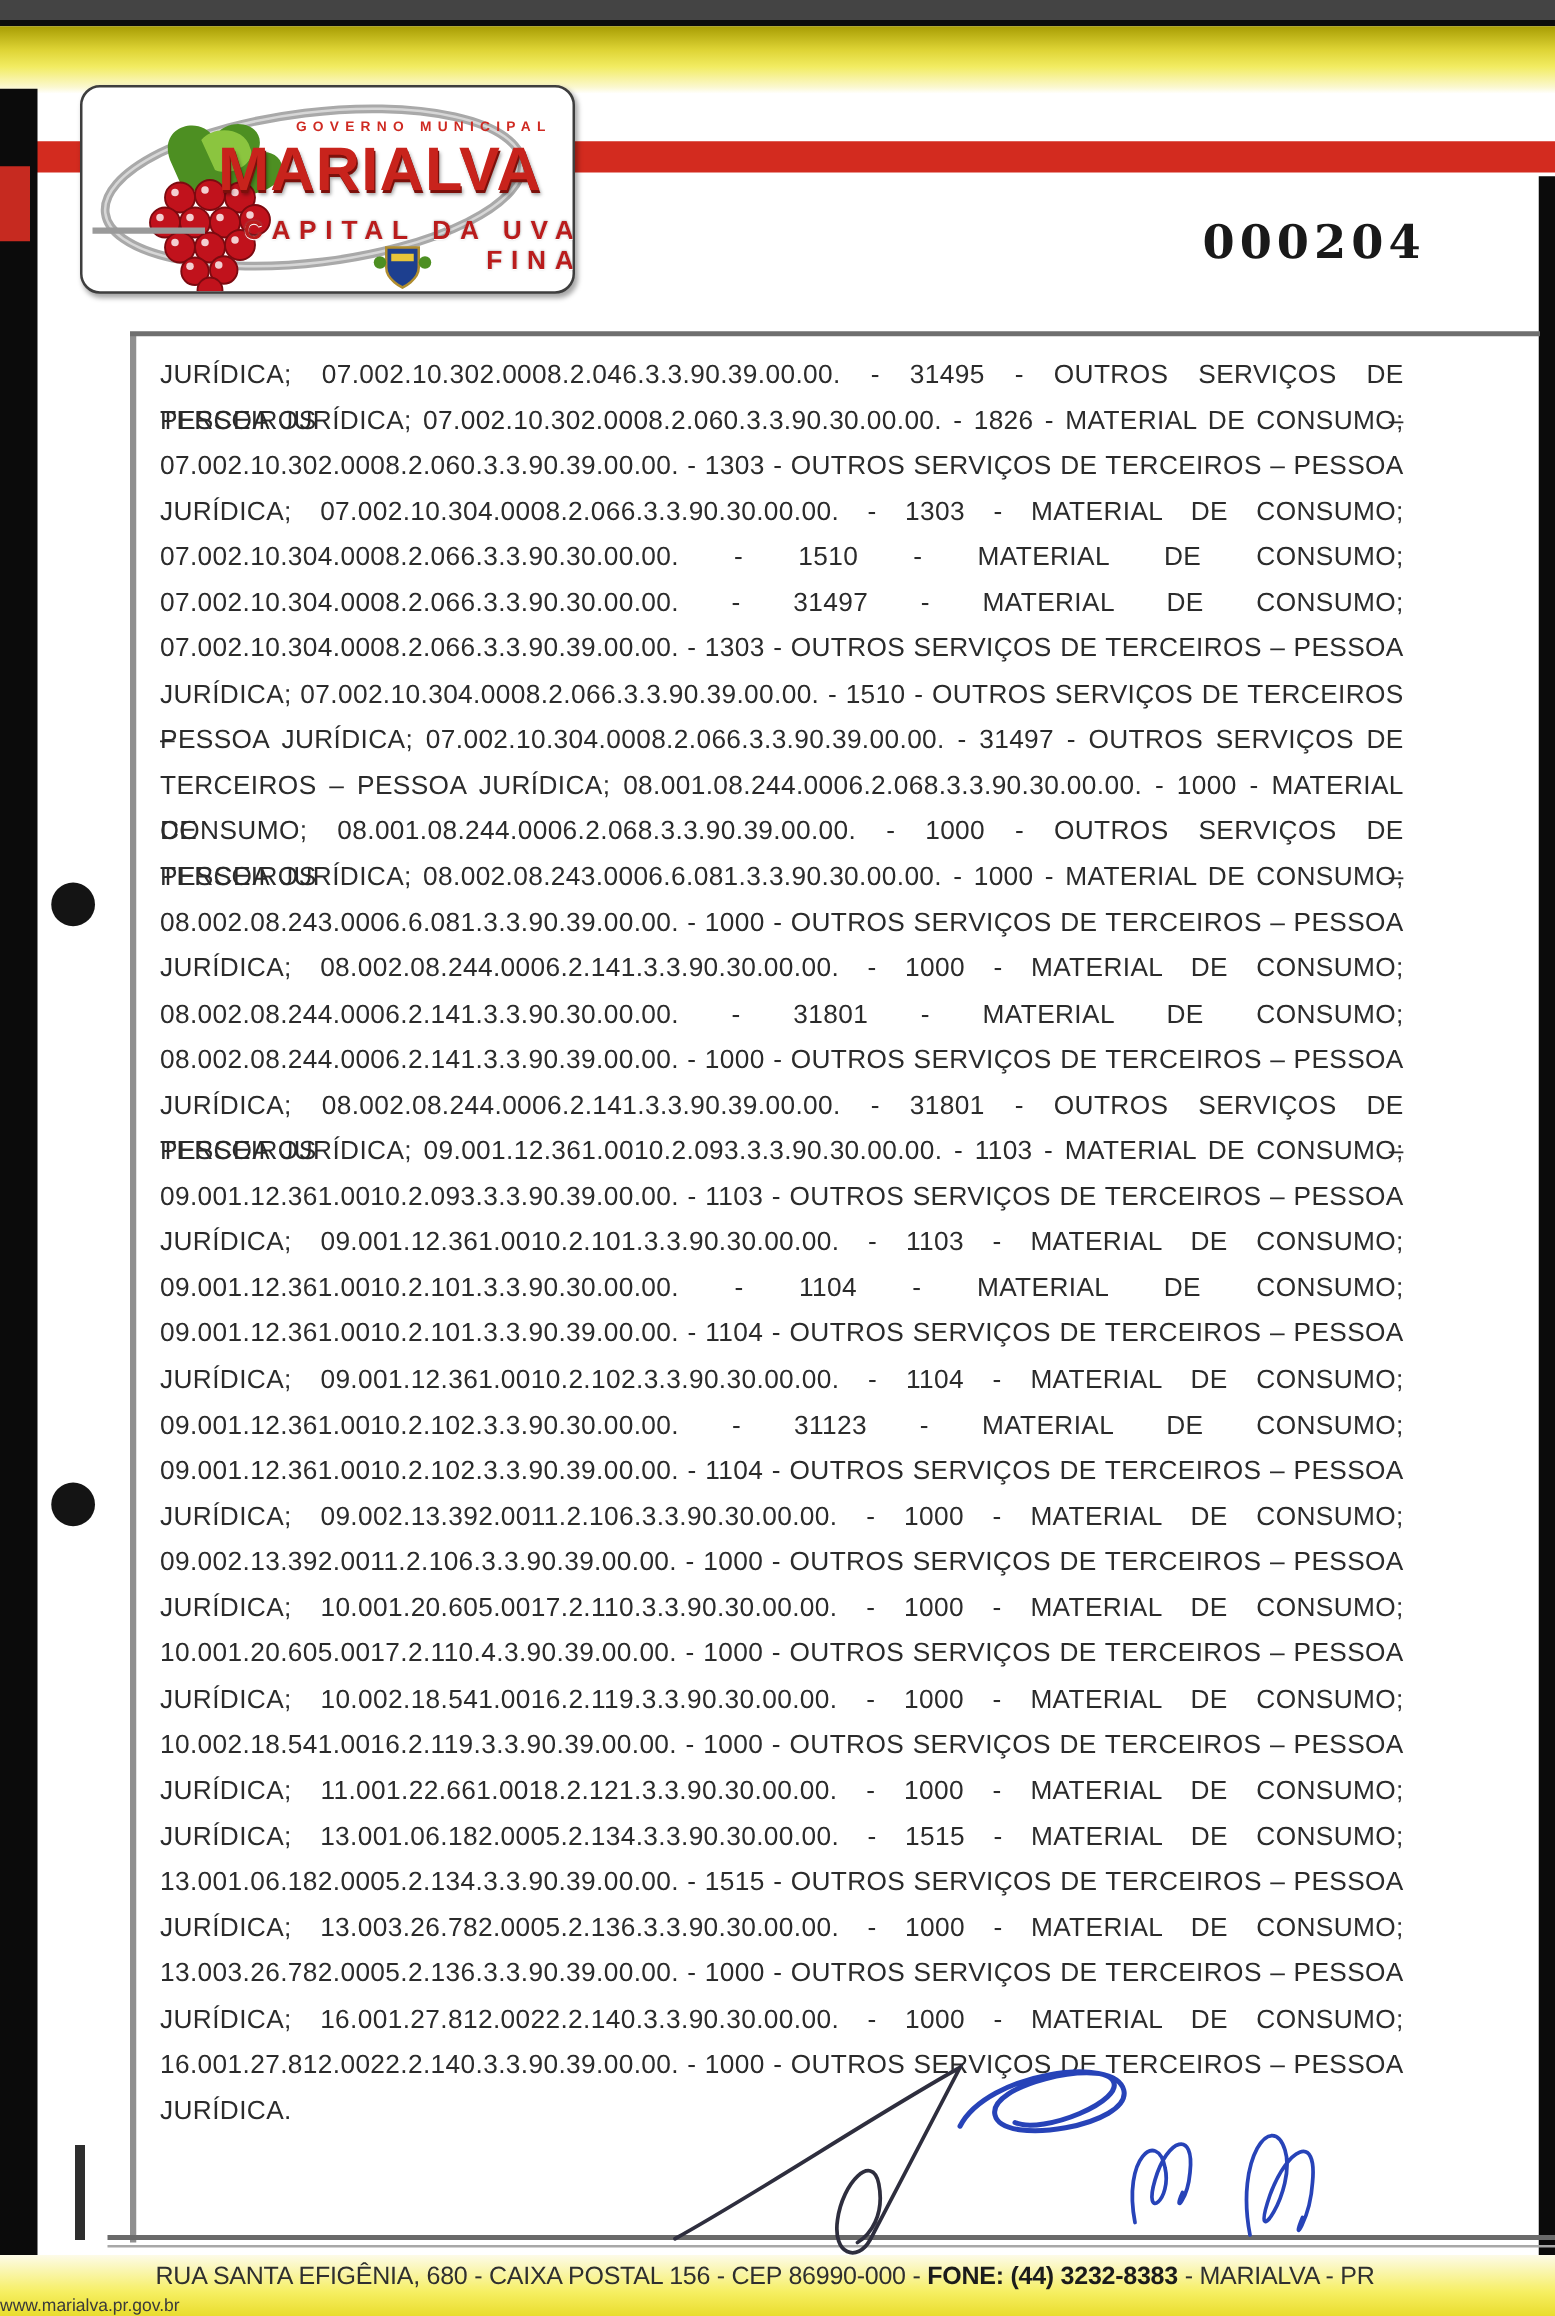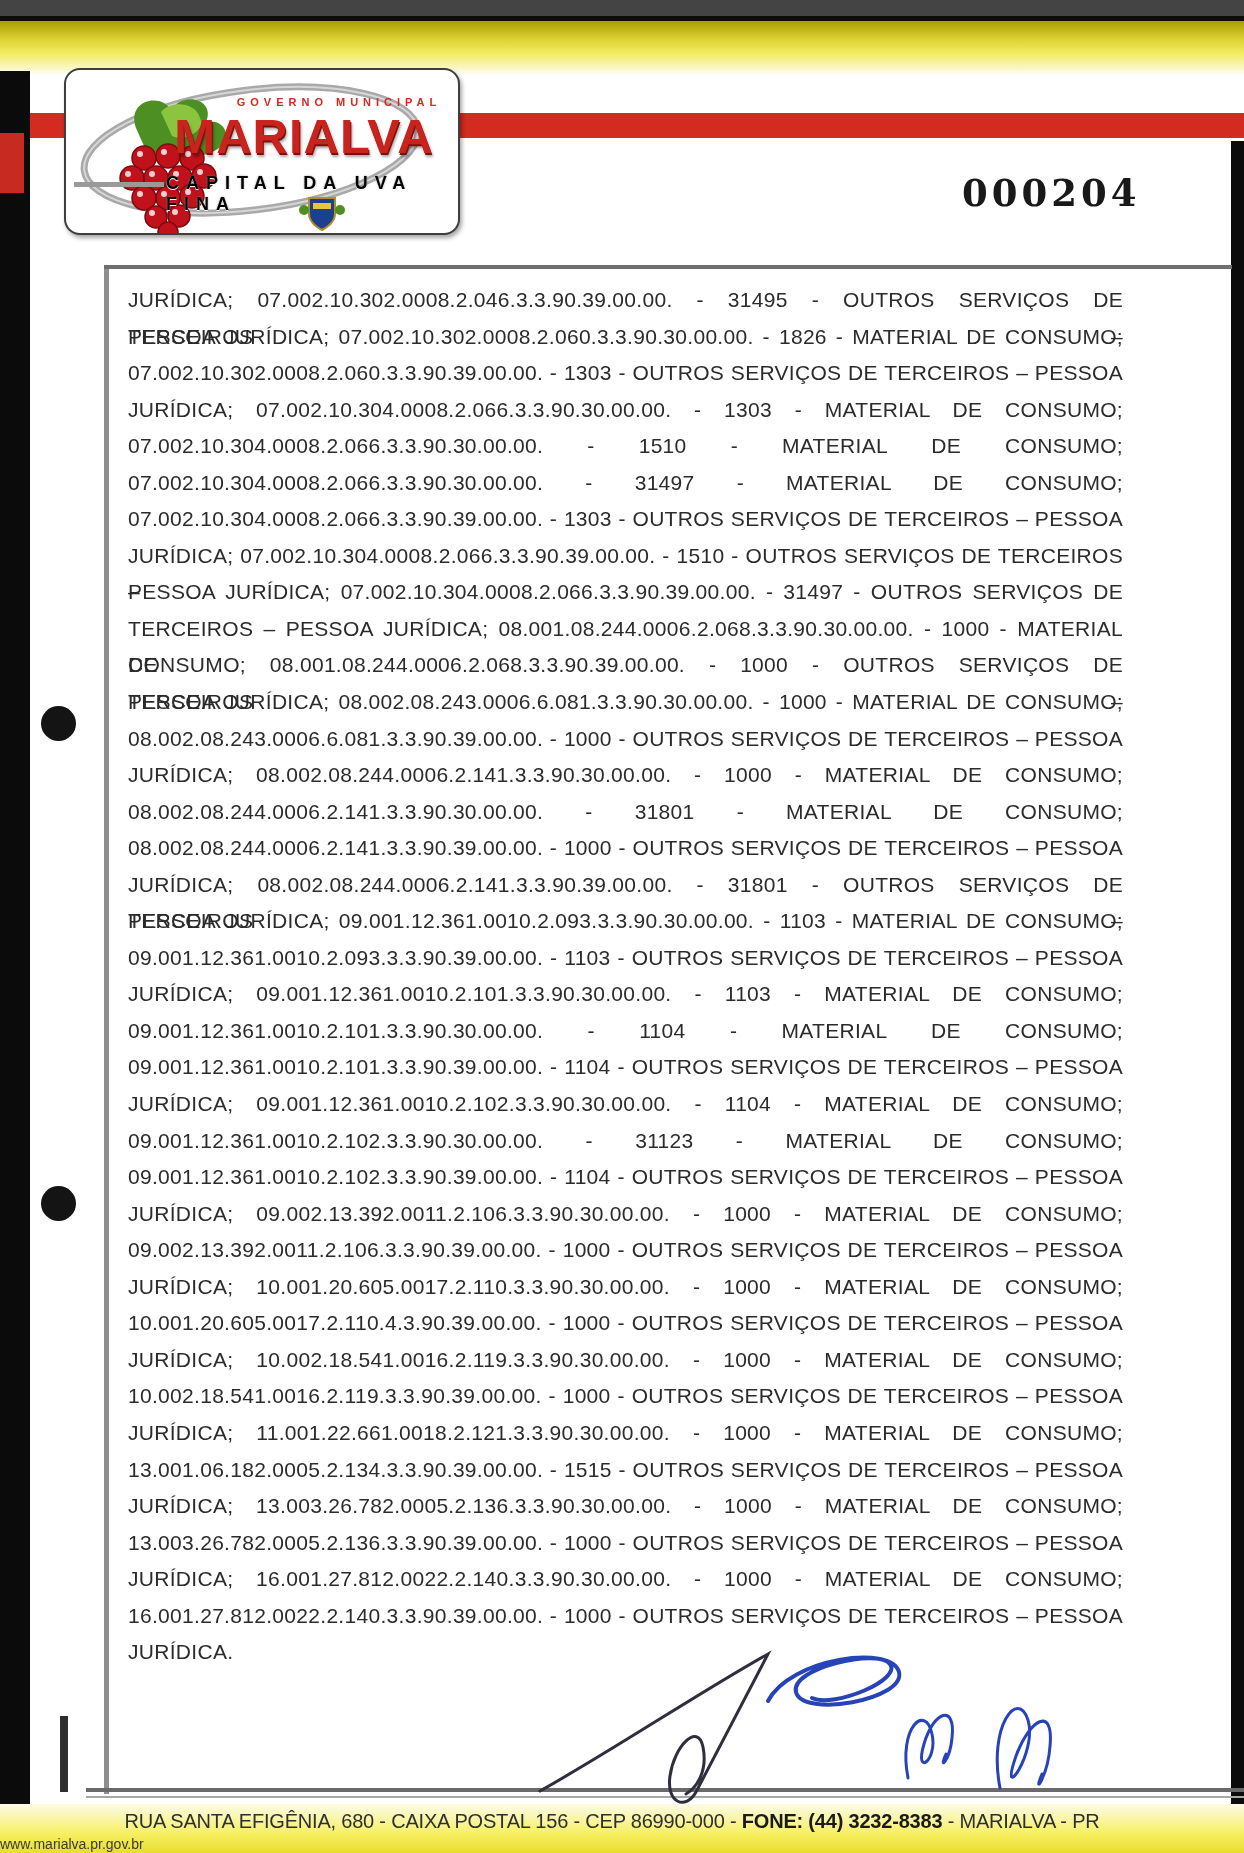--- a/index.html
+++ b/index.html
@@ -44,22 +44,22 @@
     position:absolute;left:158px;top:26px;width:230px;text-align:center;
     font-size:11px;font-weight:bold;letter-spacing:5px;color:#cf2a22;
   }
   .logo-name{
     position:absolute;left:88px;top:38px;width:300px;text-align:center;
     font-size:49px;font-weight:bold;letter-spacing:1px;color:#c8231c;
     text-shadow:1px 2px 0 #7c100b,2px 4px 3px rgba(0,0,0,.35);
     font-stretch:condensed;
   }
   .logo-tagline{
-    position:absolute;left:100px;top:103px;width:300px;text-align:left;
-    font-size:18px;font-weight:bold;letter-spacing:7px;color:#000000;
+    position:absolute;left:100px;top:103px;width:300px;text-align:right;
+    font-size:21px;font-weight:bold;letter-spacing:7px;color:#b91c1c;
     text-shadow:0 1px 0 #fff,0 0 2px rgba(120,120,120,.8);
   }
   .tag-line-l,.tag-line-r{position:absolute;top:112px;height:5px;background:#9a9a9a;}
   .tag-line-l{left:8px;width:90px;}
   
   .stamp{
     position:absolute;left:962px;top:155px;
     font-family:"DejaVu Serif",serif;font-size:37px;font-weight:600;
     letter-spacing:4px;color:#191919;
   }
@@ -194,20 +194,21 @@
       <div class="bline">JURÍDICA; 09.001.12.361.0010.2.102.3.3.90.30.00.00. - 1104 - MATERIAL DE CONSUMO;</div>
       <div class="bline">09.001.12.361.0010.2.102.3.3.90.30.00.00. - 31123 - MATERIAL DE CONSUMO;</div>
       <div class="bline">09.001.12.361.0010.2.102.3.3.90.39.00.00. - 1104 - OUTROS SERVIÇOS DE TERCEIROS – PESSOA</div>
       <div class="bline">JURÍDICA; 09.002.13.392.0011.2.106.3.3.90.30.00.00. - 1000 - MATERIAL DE CONSUMO;</div>
       <div class="bline">09.002.13.392.0011.2.106.3.3.90.39.00.00. - 1000 - OUTROS SERVIÇOS DE TERCEIROS – PESSOA</div>
       <div class="bline">JURÍDICA; 10.001.20.605.0017.2.110.3.3.90.30.00.00. - 1000 - MATERIAL DE CONSUMO;</div>
       <div class="bline">10.001.20.605.0017.2.110.4.3.90.39.00.00. - 1000 - OUTROS SERVIÇOS DE TERCEIROS – PESSOA</div>
       <div class="bline">JURÍDICA; 10.002.18.541.0016.2.119.3.3.90.30.00.00. - 1000 - MATERIAL DE CONSUMO;</div>
       <div class="bline">10.002.18.541.0016.2.119.3.3.90.39.00.00. - 1000 - OUTROS SERVIÇOS DE TERCEIROS – PESSOA</div>
       <div class="bline">JURÍDICA; 11.001.22.661.0018.2.121.3.3.90.30.00.00. - 1000 - MATERIAL DE CONSUMO;</div>
+      <div class="bline">JURÍDICA; 13.001.06.182.0005.2.134.3.3.90.30.00.00. - 1515 - MATERIAL DE CONSUMO;</div>
       <div class="bline">13.001.06.182.0005.2.134.3.3.90.39.00.00. - 1515 - OUTROS SERVIÇOS DE TERCEIROS – PESSOA</div>
       <div class="bline">JURÍDICA; 13.003.26.782.0005.2.136.3.3.90.30.00.00. - 1000 - MATERIAL DE CONSUMO;</div>
       <div class="bline">13.003.26.782.0005.2.136.3.3.90.39.00.00. - 1000 - OUTROS SERVIÇOS DE TERCEIROS – PESSOA</div>
       <div class="bline">JURÍDICA; 16.001.27.812.0022.2.140.3.3.90.30.00.00. - 1000 - MATERIAL DE CONSUMO;</div>
       <div class="bline">16.001.27.812.0022.2.140.3.3.90.39.00.00. - 1000 - OUTROS SERVIÇOS DE TERCEIROS – PESSOA</div>
       <div class="bline last">JURÍDICA.</div>
     </div>
 
   <svg class="signatures" width="744" height="250" viewBox="0 0 744 250" fill="none">
     <path d="M40,185 C110,146 200,86 268,48 L196,186 C186,204 166,198 170,170 C174,140 198,116 203,141 C208,166 196,182 186,188" stroke="#2e2e3e" stroke-width="3" stroke-linecap="round"></path>

